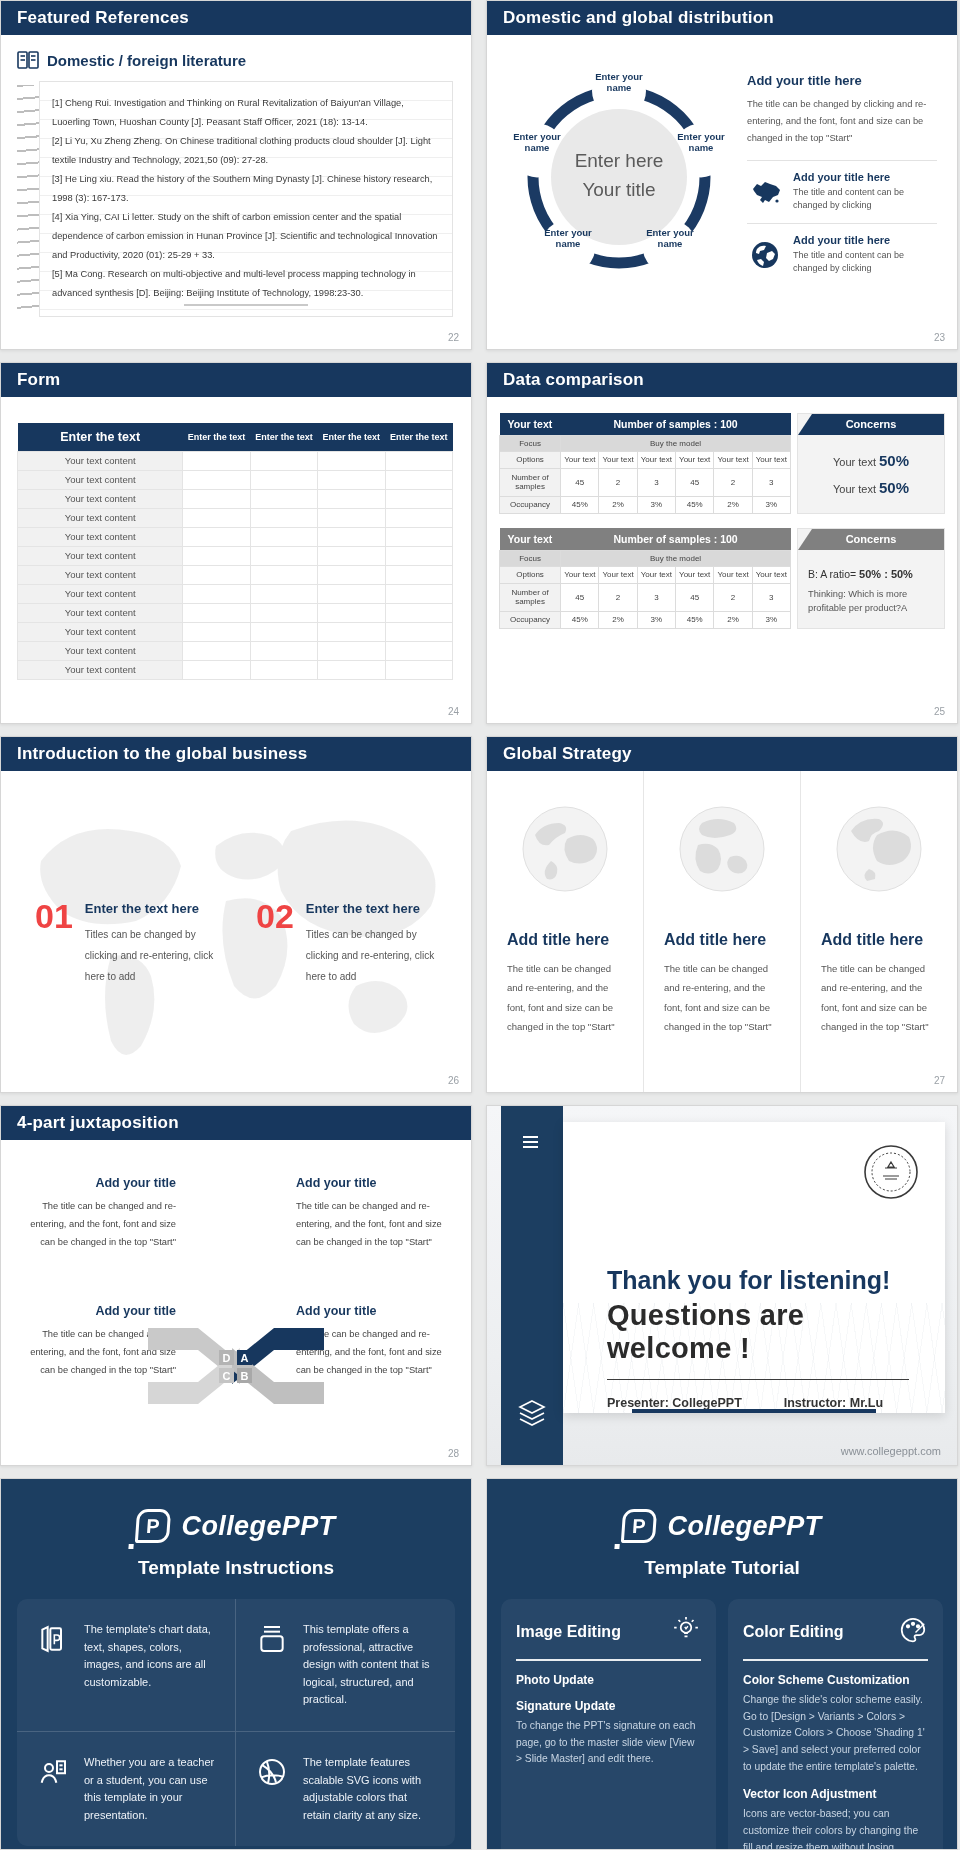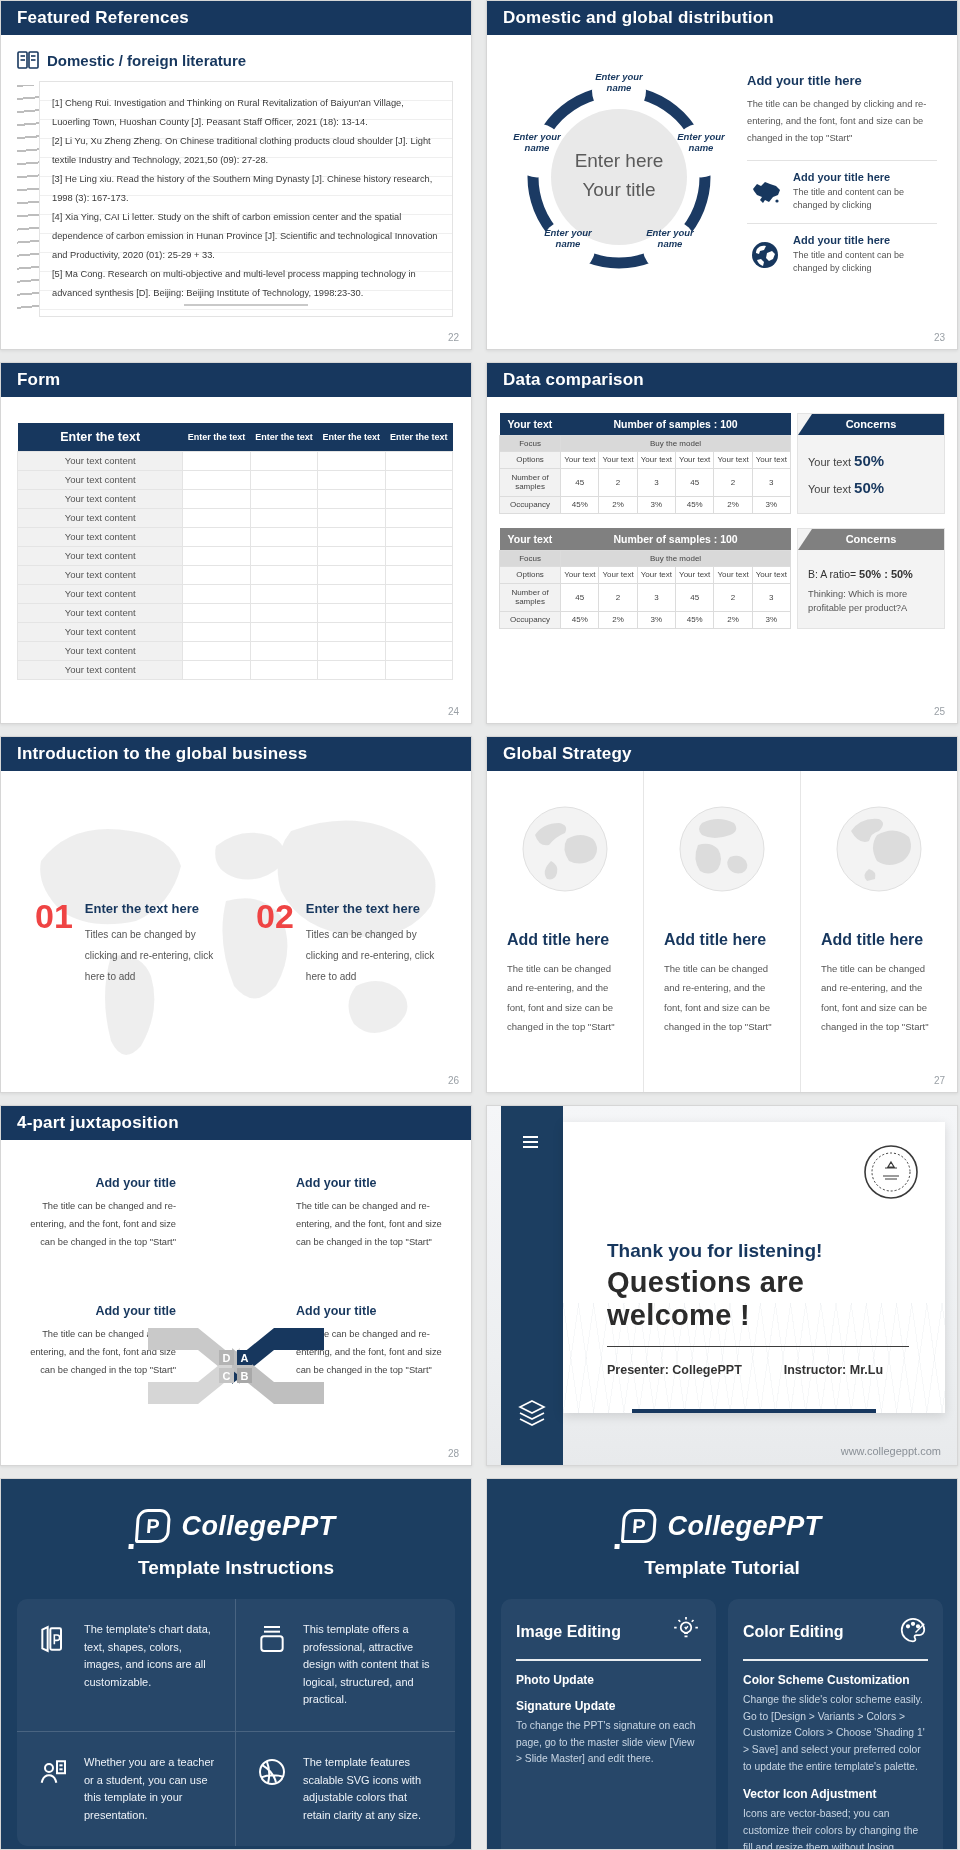--- a/index.html
+++ b/index.html
@@ -28,21 +28,21 @@
               repeating-linear-gradient(180deg, transparent 0 18px, #efefef 18px 19px);
               padding:12px 12px 0 12px; position:relative; }
   .refs-box p { font-size:9.3px; color:#3a3a3a; line-height:19px; }
   .refs-end { position:absolute; bottom:10px; left:35%; width:30%; height:2px; background:#c9c9c9; }
 
   
   .s23-body { display:flex; padding:8px 14px 0 8px; }
   .ring-wrap { width:250px; position:relative; }
   .ring-svg { display:block; margin:26px 0 0 16px; }
   .ring-label { position:absolute; width:56px; text-align:center; font-size:9.5px; font-weight:bold;
-                color:#17375e; line-height:1.2;font-style:italic; }
+                color:#17375e; line-height:1.2; }
   .ring-center { position:absolute; width:140px; text-align:center; color:#5a5a5a; }
   .ring-center .l1, .ring-center .l2 { font-size:19px; font-weight:300; line-height:1.5; }
   .s23-right { flex:1; padding:30px 6px 0 2px; }
   .s23-right h4 { font-size:13px; font-weight:bold; color:#17375e; margin-bottom:8px; }
   .s23-right .lead { font-size:9.3px; color:#555; line-height:1.85; margin-bottom:12px; }
   .s23-item { display:flex; gap:10px; align-items:center; padding:10px 0; border-top:1px solid #e2e2e2; }
   .s23-item .ic { width:36px; flex:none; display:flex; justify-content:center; }
   .s23-item h5 { font-size:11px; font-weight:bold; color:#17375e; margin-bottom:3px; }
   .s23-item p { font-size:9px; color:#555; line-height:1.5; }
 
@@ -64,21 +64,21 @@
   .cmp-gray .hdr th { background:#808080; }
   table.cmp .hdr th:first-child { text-align:left; padding-left:8px; font-weight:bold; }
   table.cmp .sub td { background:#d9d9d9; height:16px; }
   table.cmp td.lbl { background:#f2f2f2; width:21%; }
   .concern { flex:1; background:#f3f3f3; border:1px solid #e3e3e3; position:relative; }
   .concern-head { height:21px; line-height:21px; color:#fff; font-weight:bold; font-size:11px; text-align:center;
                   clip-path:polygon(14px 0,100% 0,100% 100%,0 100%); }
   .concern-navy .concern-head { background:#17375e; }
   .concern-gray .concern-head { background:#808080; }
   .concern-body { padding:12px 10px; }
-  .concern-line { font-size:11px; color:#444; line-height:1.8; }
+  .concern-line { text-align:center; font-size:11px; color:#444; line-height:1.8; }
   .concern-line b { font-size:15px; color:#17375e; }
   .ratio-line { font-size:10.5px; color:#333; margin:6px 0 8px; }
   .ratio-line b { font-size:11px; }
   .note-line { font-size:9.3px; color:#555; line-height:1.5; }
 
   
   .s26-body { position:relative; height:322px; }
   .worldmap { position:absolute; inset:0; opacity:.65; }
   .s26-items { position:relative; display:flex; padding:128px 20px 0 34px; gap:26px; }
   .s26-item { flex:1; display:flex; gap:12px; }
@@ -110,21 +110,21 @@
   .burger { position:absolute; left:22px; top:30px; }
   .burger i { display:block; width:15px; height:2px; background:#fff; margin-bottom:3px; }
   .layers-ic { position:absolute; left:15px; bottom:34px; }
   .ty-main { position:absolute; left:76px; top:16px; right:12px; bottom:52px; background:#fff;
              box-shadow:0 3px 10px rgba(0,0,0,.13); }
   .mesh { position:absolute; left:0; right:0; bottom:0; height:110px; opacity:.5;
           background-image:repeating-linear-gradient(82deg, rgba(23,55,94,.07) 0 1px, transparent 1px 15px),
                            repeating-linear-gradient(98deg, rgba(23,55,94,.07) 0 1px, transparent 1px 15px); }
   .seal { position:absolute; top:22px; right:26px; }
   .ty-text { position:absolute; left:44px; top:118px; right:36px; }
-  .ty-l1 { font-size:19px; font-weight:bold; color:#17375e; }
+  .ty-l1 { font-size:25px; font-weight:bold; color:#17375e;margin-top:26px; }
   .ty-l2 { font-size:29px; font-weight:bold; color:#2b2b2b; margin-top:4px; letter-spacing:.3px; }
   .ty-hr { border:none; border-top:1.5px solid #3c3c3c; margin-top:14px; }
   .ty-pres { margin-top:16px; font-size:12.5px; font-weight:bold; color:#333; display:flex; gap:42px; }
   .ty-bar { position:absolute; bottom:0; left:18%; width:64%; height:4px; background:#17375e; }
   .ty-url { position:absolute; bottom:8px; right:16px; font-size:11px; color:#8a9097; }
 
   
   .panel { background:#1c3e61; border:1px solid #d6d6d6; position:relative; padding-top:30px; }
   .brand-row { display:flex; align-items:center; justify-content:center; gap:11px; }
   .brand-badge { position:relative; width:34px; height:34px; border:3.5px solid #fff;

